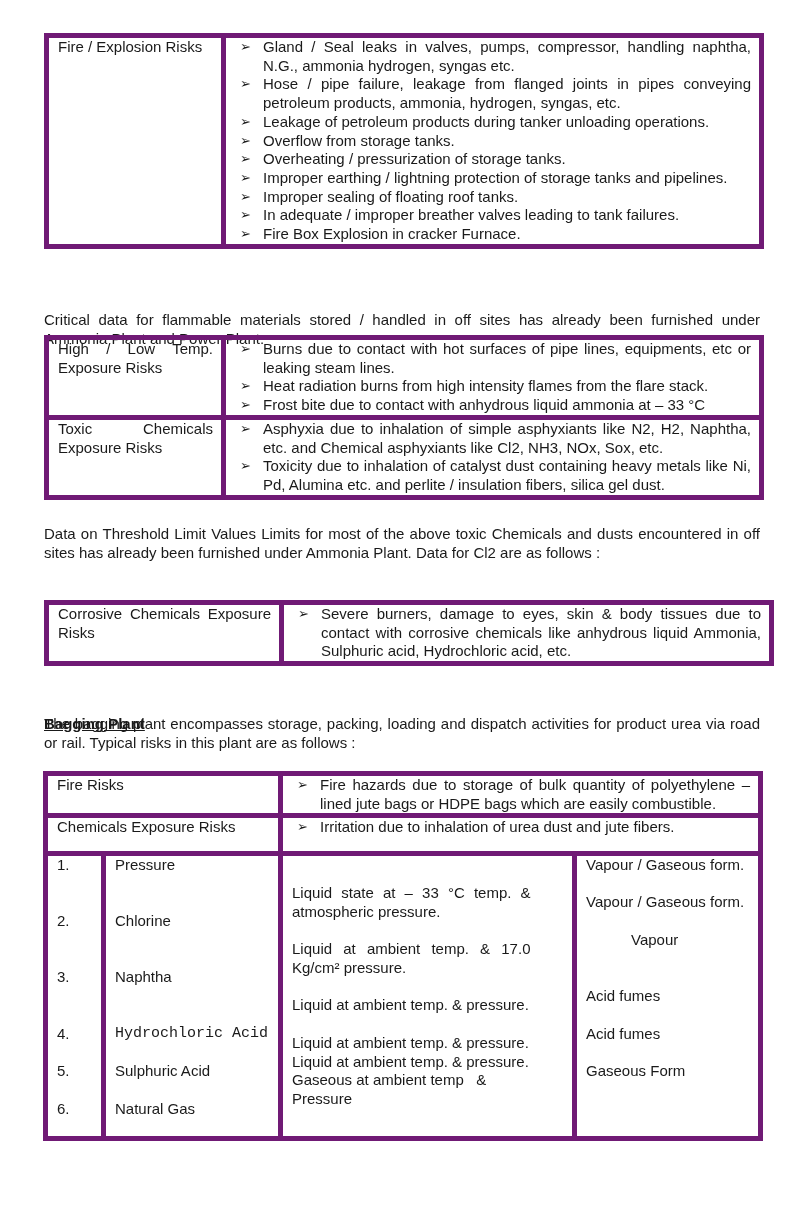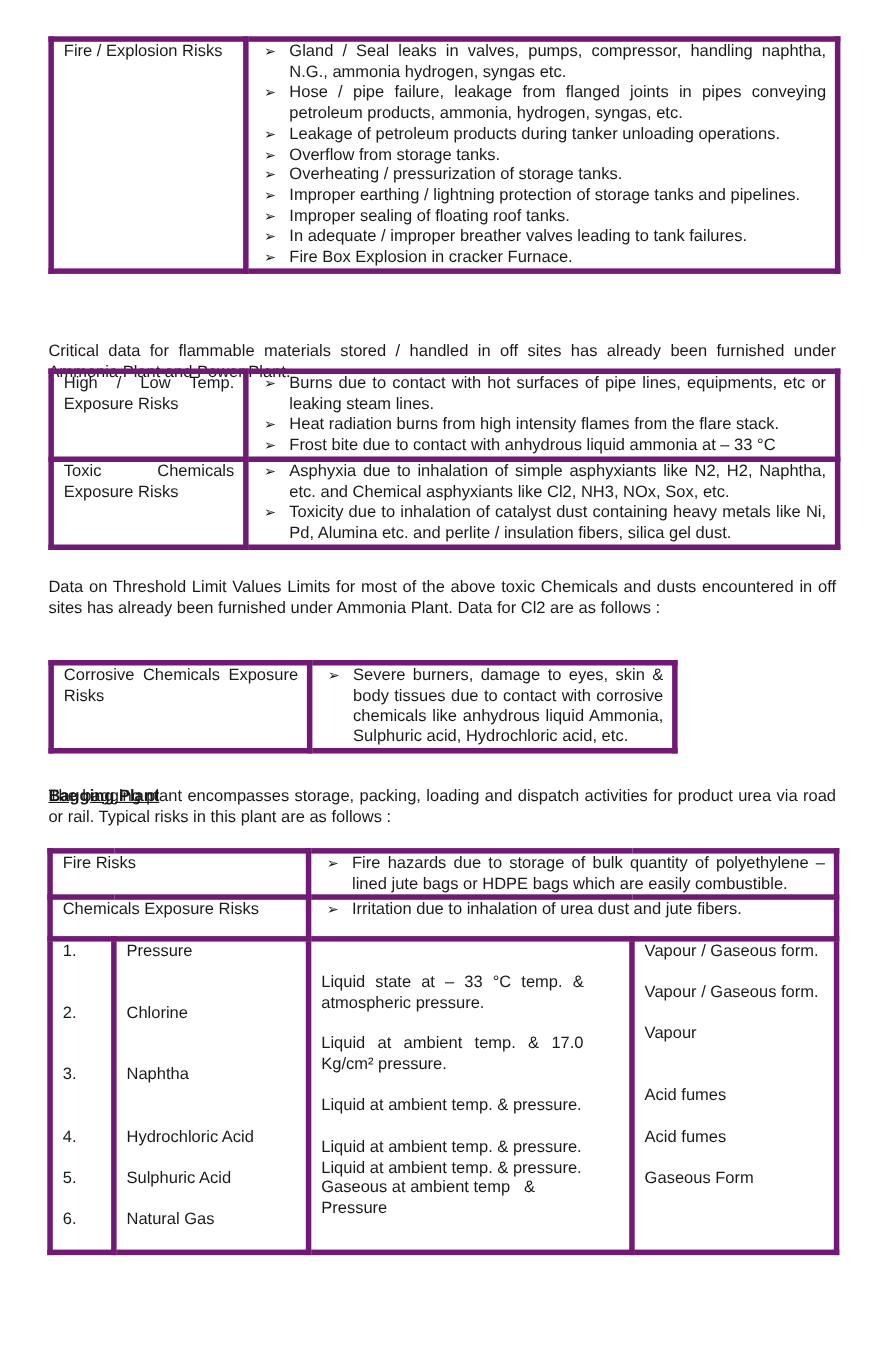--- a/index.html
+++ b/index.html
@@ -81,21 +81,21 @@
         <li><span class="arrow">➢</span><span>Asphyxia due to inhalation of simple asphyxiants like N2, H2, Naphtha, etc. and Chemical asphyxiants like Cl2, NH3, NOx, Sox, etc.</span></li>
         <li><span class="arrow">➢</span><span>Toxicity due to inhalation of catalyst dust containing heavy metals like Ni, Pd, Alumina etc. and perlite / insulation fibers, silica gel dust.</span></li>
       </ul>
     </td>
   </tr>
 </tbody>
   </table>
 
 <p class="para" style="top:524px;">Data on Threshold Limit Values Limits for most of the above toxic Chemicals and dusts encountered in off sites has already been furnished under Ammonia Plant.  Data for Cl2 are as follows :</p>
 
-<table class="risk" style="left:44px; top:600px; width:572px;">
+<table class="risk" style="left:44px; top:600px; width:730px;">
   <colgroup>
       <col style="width:235px">
       <col>
     </colgroup>
   <tbody>
       <tr>
     <td class="label">Corrosive Chemicals Exposure Risks</td>
     <td>
       <ul class="bul">
         <li><span class="arrow">➢</span><span>Severe burners, damage to eyes, skin &amp; body tissues due to contact with corrosive chemicals like anhydrous liquid Ammonia, Sulphuric acid, Hydrochloric acid, etc.</span></li>
@@ -139,38 +139,38 @@
       <span class="cellline" style="height:56px;">2.</span>
       <span class="cellline" style="height:57px;">3.</span>
       <span class="cellline" style="height:37px;">4.</span>
       <span class="cellline" style="height:38px;">5.</span>
       <span class="cellline">6.</span>
     </td>
     <td>
       <span class="cellline" style="height:56px;">Pressure</span>
       <span class="cellline" style="height:56px;">Chlorine</span>
       <span class="cellline" style="height:57px;">Naphtha</span>
-      <span class="cellline" style="height:37px;">Hydrochloric Acid</span>
+      <span class="cellline" style="height:37px;font-family:Liberation Mono, monospace;">Hydrochloric Acid</span>
       <span class="cellline" style="height:38px;">Sulphuric Acid</span>
       <span class="cellline">Natural Gas</span>
     </td>
     <td style="padding-right:8px;">
       <span class="cellline" style="word-spacing:5px;margin-top:28px;">Liquid state at – 33 °C temp. &amp;</span>
       <span class="cellline" style="height:37px;">atmospheric pressure.</span>
       <span class="cellline" style="word-spacing:7px;">Liquid at ambient temp. &amp; 17.0</span>
       <span class="cellline" style="height:37px;">Kg/cm² pressure.</span>
       <span class="cellline" style="height:38px;">Liquid at ambient temp. &amp; pressure.</span>
       <span class="cellline">Liquid at ambient temp. &amp; pressure.</span>
       <span class="cellline">Liquid at ambient temp. &amp; pressure.</span>
       <span class="cellline">Gaseous at ambient temp   &amp;</span>
       <span class="cellline">Pressure</span>
     </td>
     <td>
       <span class="cellline" style="height:37px;">Vapour / Gaseous form.</span>
       <span class="cellline" style="height:38px;">Vapour / Gaseous form.</span>
-      <span class="cellline" style="height:56px;">Vapour</span>
+      <span class="cellline" style="height:56px;margin-left:45px;">Vapour</span>
       <span class="cellline" style="height:38px;">Acid fumes</span>
       <span class="cellline" style="height:37px;">Acid fumes</span>
       <span class="cellline">Gaseous Form</span>
     </td>
   </tr>
 </tbody>
   </table>
 
 </body></html>

